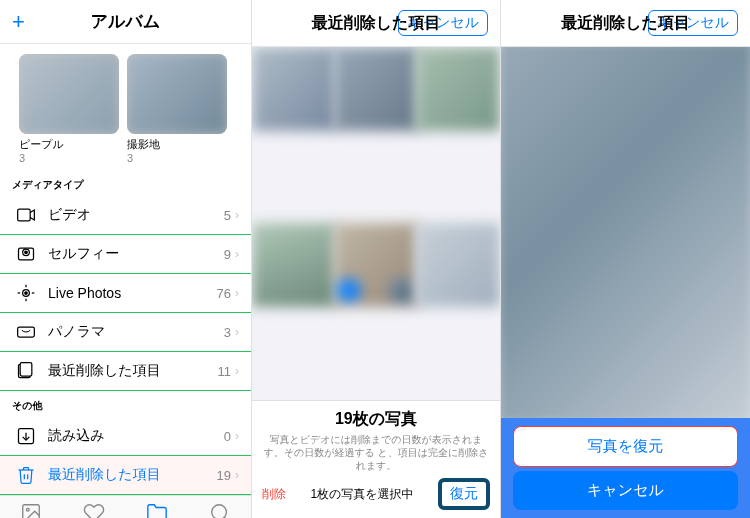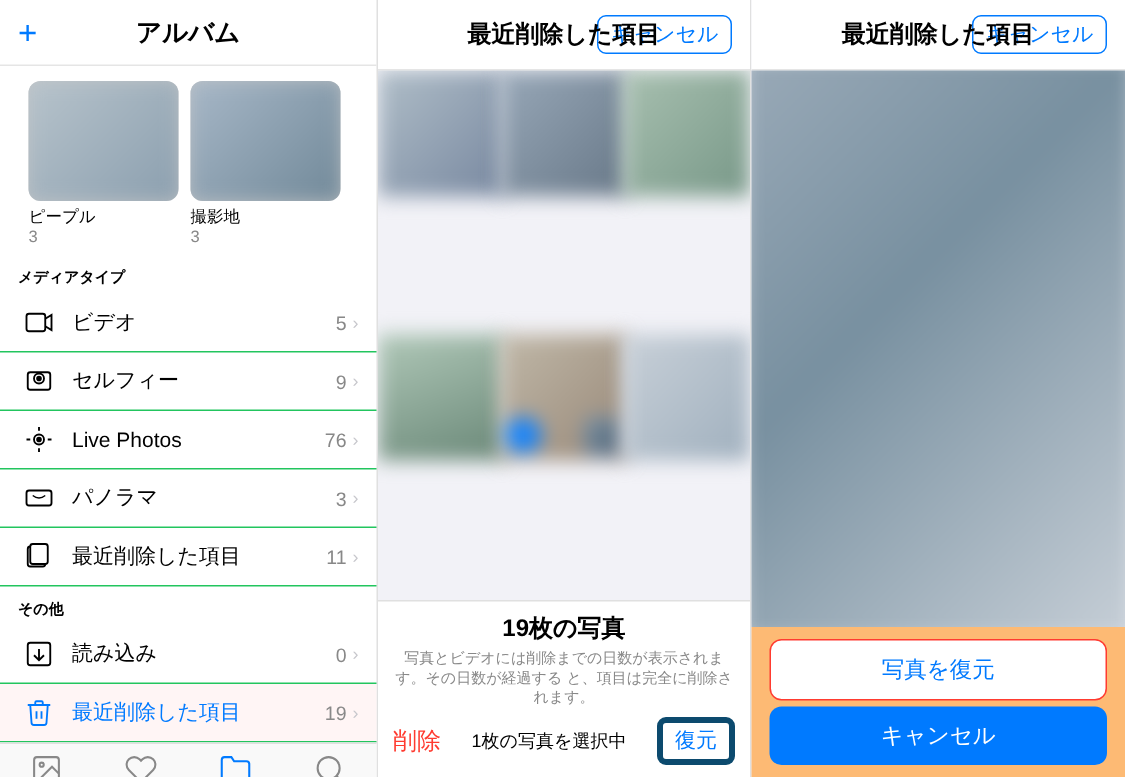--- a/index.html
+++ b/index.html
@@ -217,21 +217,21 @@
       color: #888;
       line-height: 1.3;
       margin-bottom: 6px;
     }
     .deleted-footer-actions {
       display: flex;
       justify-content: space-between;
       align-items: center;
     }
     .btn-delete {
-      font-size: 16px;
+      font-size: 12px;
       color: #ff3b30;
       cursor: pointer;
       background: none;
       border: none;
     }
     .status-text {
       font-size: 12px;
       color: #000;
       text-align: left;
     }
@@ -258,21 +258,21 @@
       flex: 1;
       position: relative;
       overflow: hidden;
     }
     .confirm-photo-bg {
       width: 100%;
       height: 100%;
       background: linear-gradient(135deg, #9aaab8 0%, #7890a0 40%, #c8d0d8 100%);
     }
     .confirm-actions {
-      background: #fdba74;
+      background: #3b82f6;
       display: flex;
       flex-direction: column;
     }
     .btn-restore-confirm {
       margin: 8px 12px 4px;
       padding: 10px;
       background: #fff;
       color: #007aff;
       border: 1.5px solid #ff3b30;
       border-radius: 8px;

